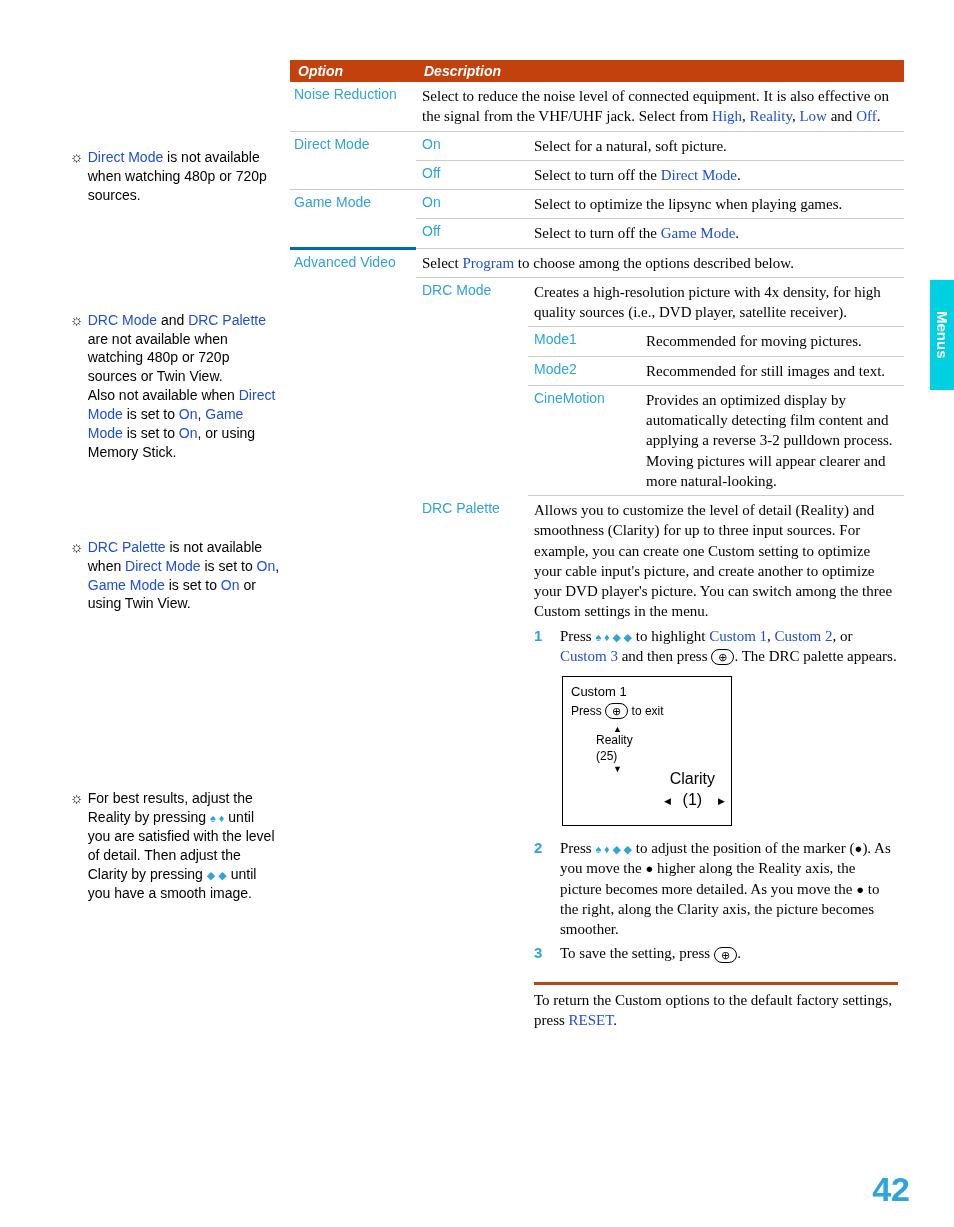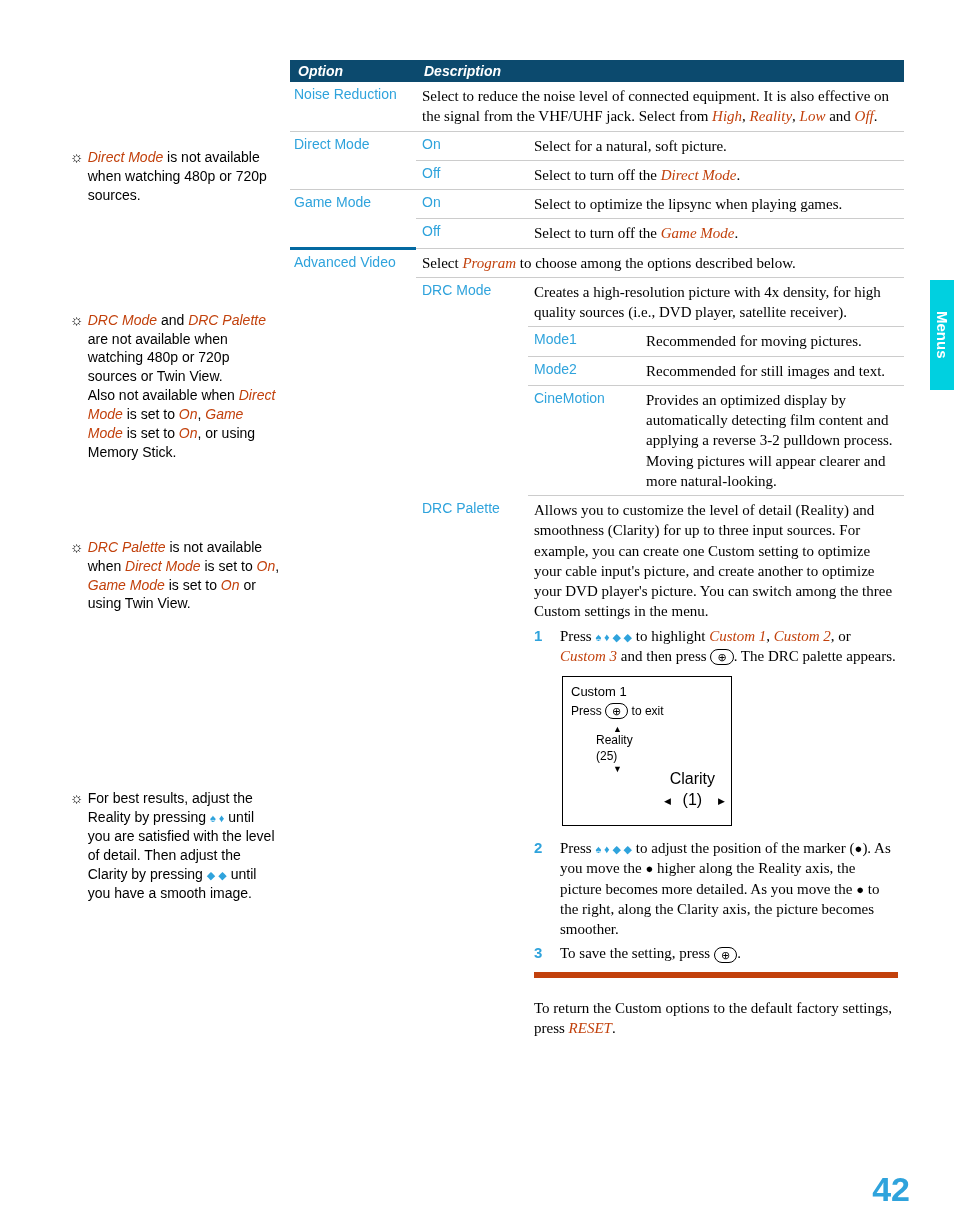--- a/index.html
+++ b/index.html
@@ -53,30 +53,30 @@
     display: flex;
     gap: 4px;
   }
   .bulb {
     flex: 0 0 auto;
     font-size: 15px;
     color: #000;
     line-height: 1.2;
   }
   .note-body { flex: 1; }
-  .link { color: #c2410c; font-style: italic; }
+  .link { color: #1d4ed8; }
   .main-col {
     flex: 1;
   }
   table.options {
     width: 100%;
     border-collapse: collapse;
   }
   .hdr-row td {
-    background: #0c4a6e;
+    background: #c2410c;
     color: #fff;
     font-style: italic;
     font-weight: bold;
     font-family: Arial, Helvetica, sans-serif;
     font-size: 14px;
     padding: 3px 8px;
   }
   .opt-cell {
     color: #2FA3DC;
     font-family: Arial, Helvetica, sans-serif;
@@ -306,21 +306,21 @@
                 </div>
               </div>
 
               <div class="step-row">
                 <span class="blue-num">3</span>
                 <div class="step-txt">
                   <span>To save the setting, press </span><span class="ovalbtn">⊕</span><span>.</span>
                 </div>
               </div>
 
-              <div style="border-top:6px solid #c2410c;margin-top:8px;padding-top:20px">
+              <div style="border-top:3px solid #c2410c;margin-top:18px;padding-top:5px">
                 <span>To return the Custom options to the default factory settings, press </span><span class="link">RESET</span><span>.</span>
               </div>
             </div>
           </td>
         </tr>
       </tbody>
         </table>
 
     </div>
   </div>

